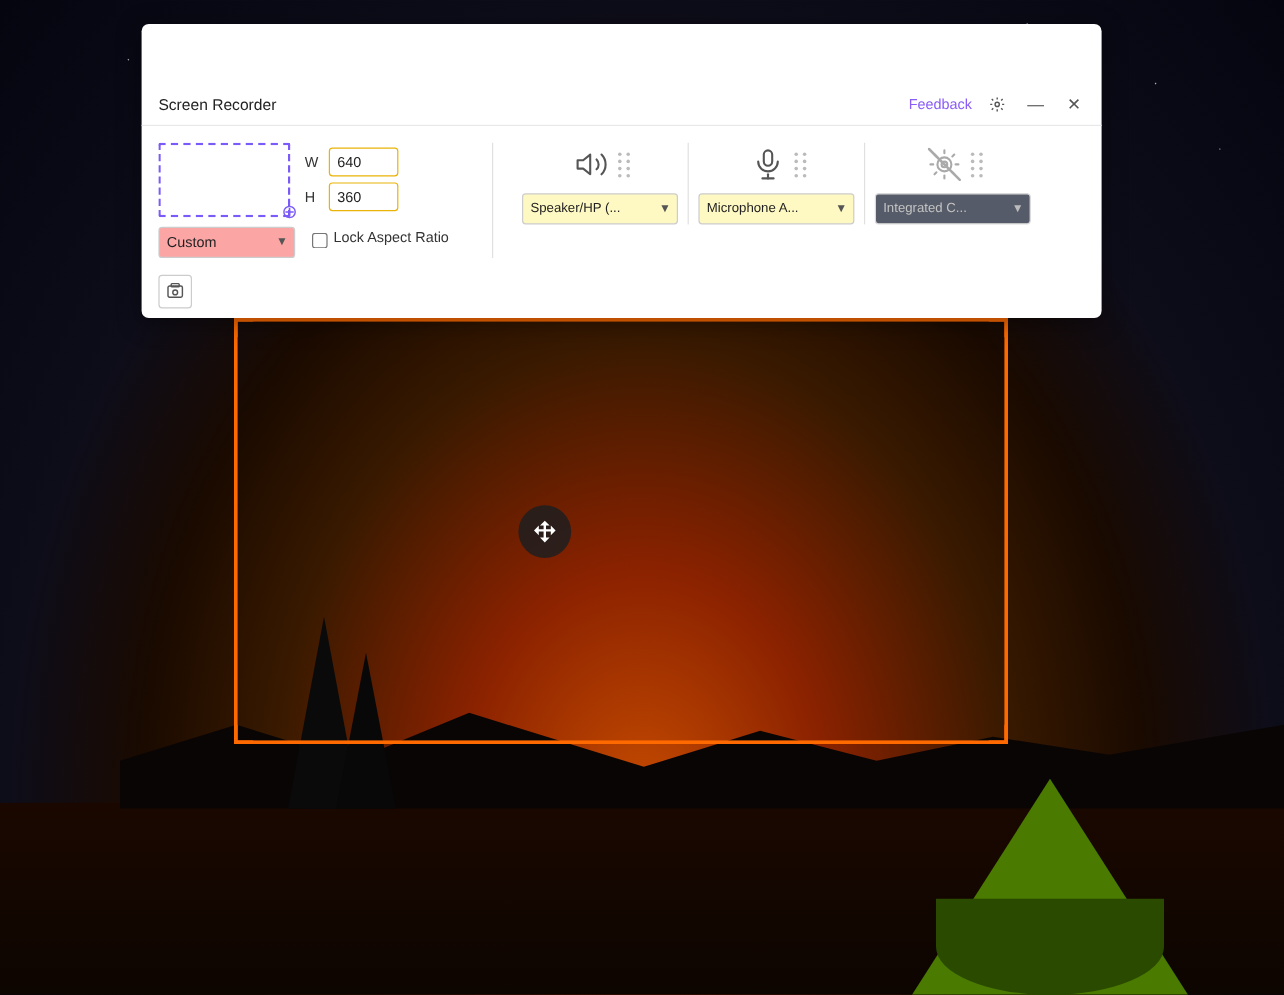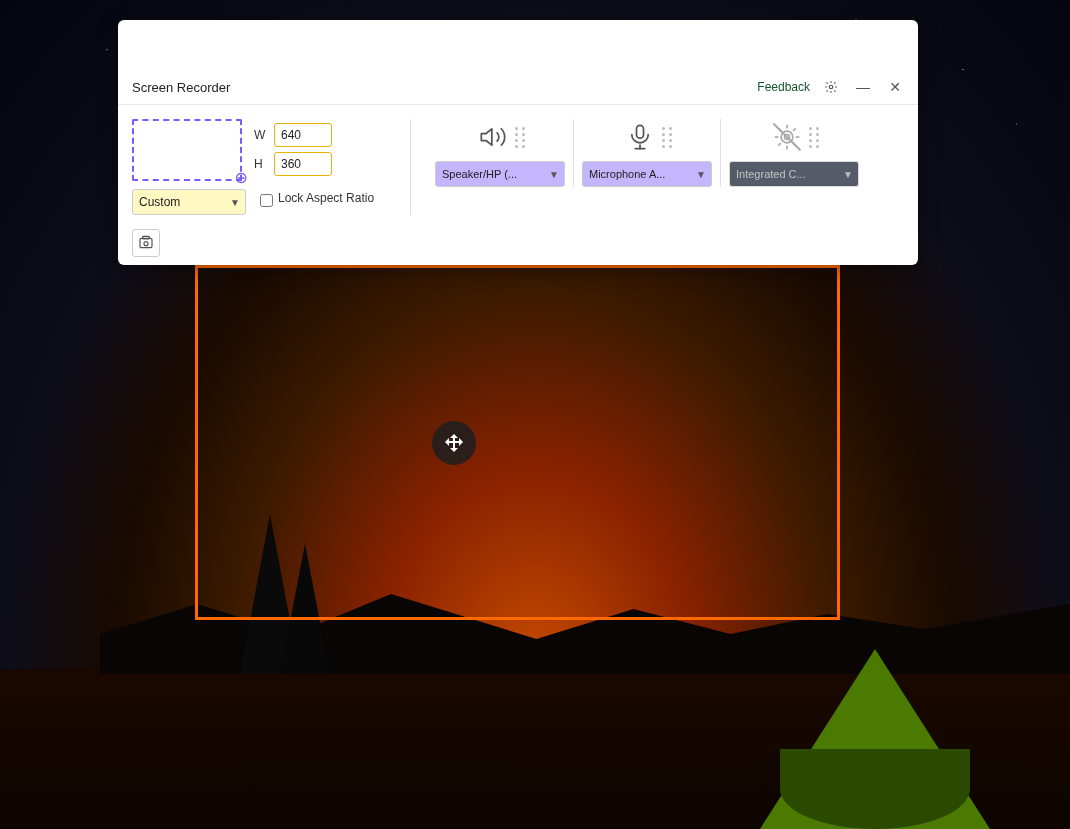--- a/index.html
+++ b/index.html
@@ -218,21 +218,21 @@
       color: #222;
       font-weight: 400;
     }
     .title-bar-right {
       display: flex;
       align-items: center;
       gap: 10px;
     }
     .feedback-link {
       font-size: 12px;
-      color: #14532d;
+      color: #8b5cf6;
       text-decoration: none;
       cursor: pointer;
     }
     .title-icon-btn {
       width: 22px;
       height: 22px;
       display: flex;
       align-items: center;
       justify-content: center;
       cursor: pointer;
@@ -315,21 +315,21 @@
       width: 114px;
     }
     .custom-select {
       width: 100%;
       height: 26px;
       border: 1px solid #ccc;
       border-radius: 3px;
       font-size: 12px;
       padding: 0 39px 0 6px;
       appearance: none;
-      background: #fef9c3;
+      background: #fca5a5;
       color: #222;
       cursor: pointer;
       outline: none;
     }
     .select-arrow {
       position: absolute;
       right: 6px;
       top: 50%;
       transform: translateY(-50%);
       pointer-events: none;
@@ -414,21 +414,21 @@
       width: 130px;
     }
     .audio-select {
       width: 100%;
       height: 26px;
       border: 1px solid #ccc;
       border-radius: 3px;
       font-size: 11px;
       padding: 0 22px 0 6px;
       appearance: none;
-      background: #c4b5fd;
+      background: #fef9c3;
       color: #222;
       cursor: pointer;
       outline: none;
     }
     .audio-select:disabled {
       background: #0f172a;
       color: #aaa;
       cursor: not-allowed;
     }
     .audio-select-arrow {

